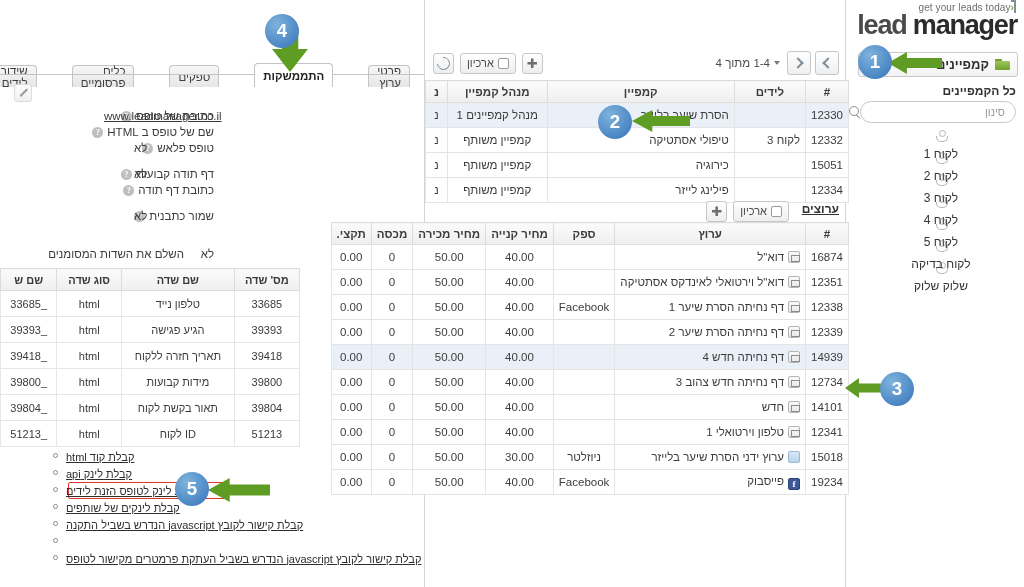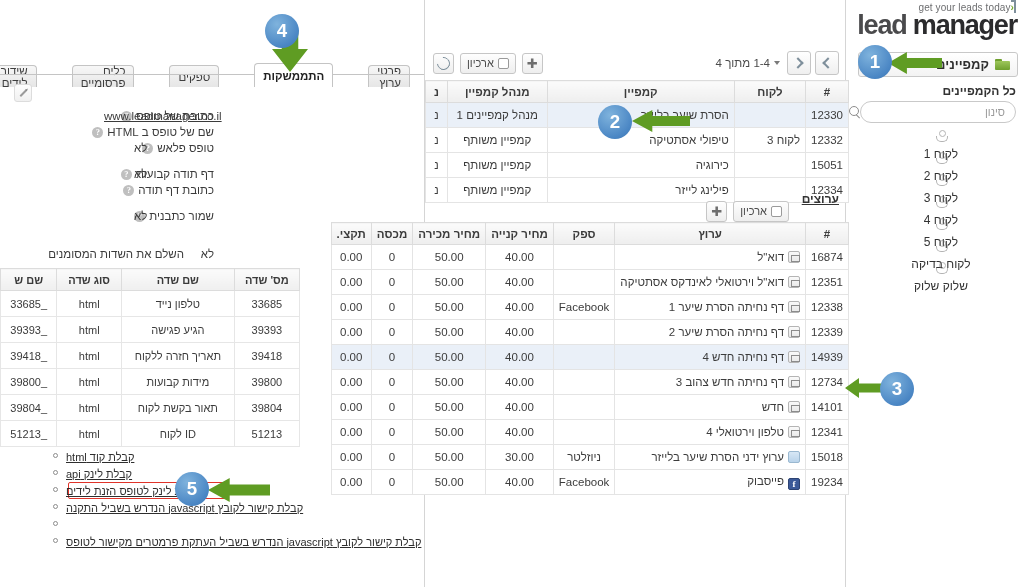--- a/index.html
+++ b/index.html
@@ -249,21 +249,21 @@
             <span class="circ-arrow"></span>
           </div>
       </div>
     </div>
 
     <div style="position:absolute; right:-4px; top:80px; width:424px;">
       <table class="grid">
         <thead>
             <tr id="camp-head">
               <th style="width: 34px;">#</th>
-              <th style="width: 72px;">לקוח</th>
+              <th style="width: 72px;">לידים</th>
               <th style="width: 190px;">קמפיין</th>
               <th style="width: 100px;">מנהל קמפיין</th>
               <th style="width: 22px;">נ</th>
             </tr>
           </thead>
         <tbody id="camp-body">
             <tr class="sel">
               <td class="c-num">12330</td>
               <td class="c-right"></td>
               <td class="c-right">הסרת שיער בלייזר</td>
@@ -288,21 +288,21 @@
               <td class="c-num">12334</td>
               <td class="c-right"></td>
               <td class="c-right">פילינג לייזר</td>
               <td class="c-center">קמפיין משותף</td>
               <td class="c-center">נ</td>
             </tr>
           </tbody>
       </table>
     </div>
 
-    <div id="sec-label" style="top:192px;text-decoration:underline;">ערוצים</div>
+    <div id="sec-label" style="top:202px;text-decoration:underline;">ערוצים</div>
     <div class="toolbar" style="top:198px; justify-content:flex-start; padding-right:50px;">
       <div style="display:flex; gap:6px; align-items:center;">
         <div class="tb-btn">
           <span class="tb-sq"></span>
           <span>ארכיון</span>
         </div>
         <div class="tb-btn tb-round">
             <span class="plus-ico">✚</span>
           </div>
       </div>
@@ -380,21 +380,21 @@
               <td class="c-num">14101</td>
               <td class="c-right"><span class="ch-icon mail"></span><span>חדש</span></td>
               <td class="c-center"></td>
               <td class="c-center">40.00</td>
               <td class="c-center">50.00</td>
               <td class="c-center">0</td>
               <td class="c-center">0.00</td>
             </tr>
             <tr>
               <td class="c-num">12341</td>
-              <td class="c-right"><span class="ch-icon mail"></span><span>טלפון וירטואלי 4</span></td>
+              <td class="c-right"><span class="ch-icon mail"></span><span>טלפון וירטואלי 1</span></td>
               <td class="c-center"></td>
               <td class="c-center">40.00</td>
               <td class="c-center">50.00</td>
               <td class="c-center">0</td>
               <td class="c-center">0.00</td>
             </tr>
             <tr>
               <td class="c-num">15018</td>
               <td class="c-right"><span class="ch-icon hand"></span><span>ערוץ ידני הסרת שיער בלייזר</span></td>
               <td class="c-center">ניוזלטר</td>
@@ -529,20 +529,24 @@
           <span class="bullet"></span>
           <a href="#">קבלת לינק api</a>
         </div>
         <div class="lrow boxed">
           <span class="bullet"></span>
           <span class="box"></span>
           <a href="#">קבלת לינק לטופס הזנת לידים</a>
         </div>
         <div class="lrow">
           <span class="bullet"></span>
+          <a href="#">קבלת לינקים של שותפים</a>
+        </div>
+        <div class="lrow">
+          <span class="bullet"></span>
           <a href="#">קבלת קישור לקובץ javascript הנדרש בשביל התקנה</a>
         </div>
         <div class="lrow">
           <span class="bullet"></span>
         </div>
         <div class="lrow">
           <span class="bullet"></span>
           <a href="#">קבלת קישור לקובץ javascript הנדרש בשביל העתקת פרמטרים מקישור לטופס</a>
         </div>
       </div>

